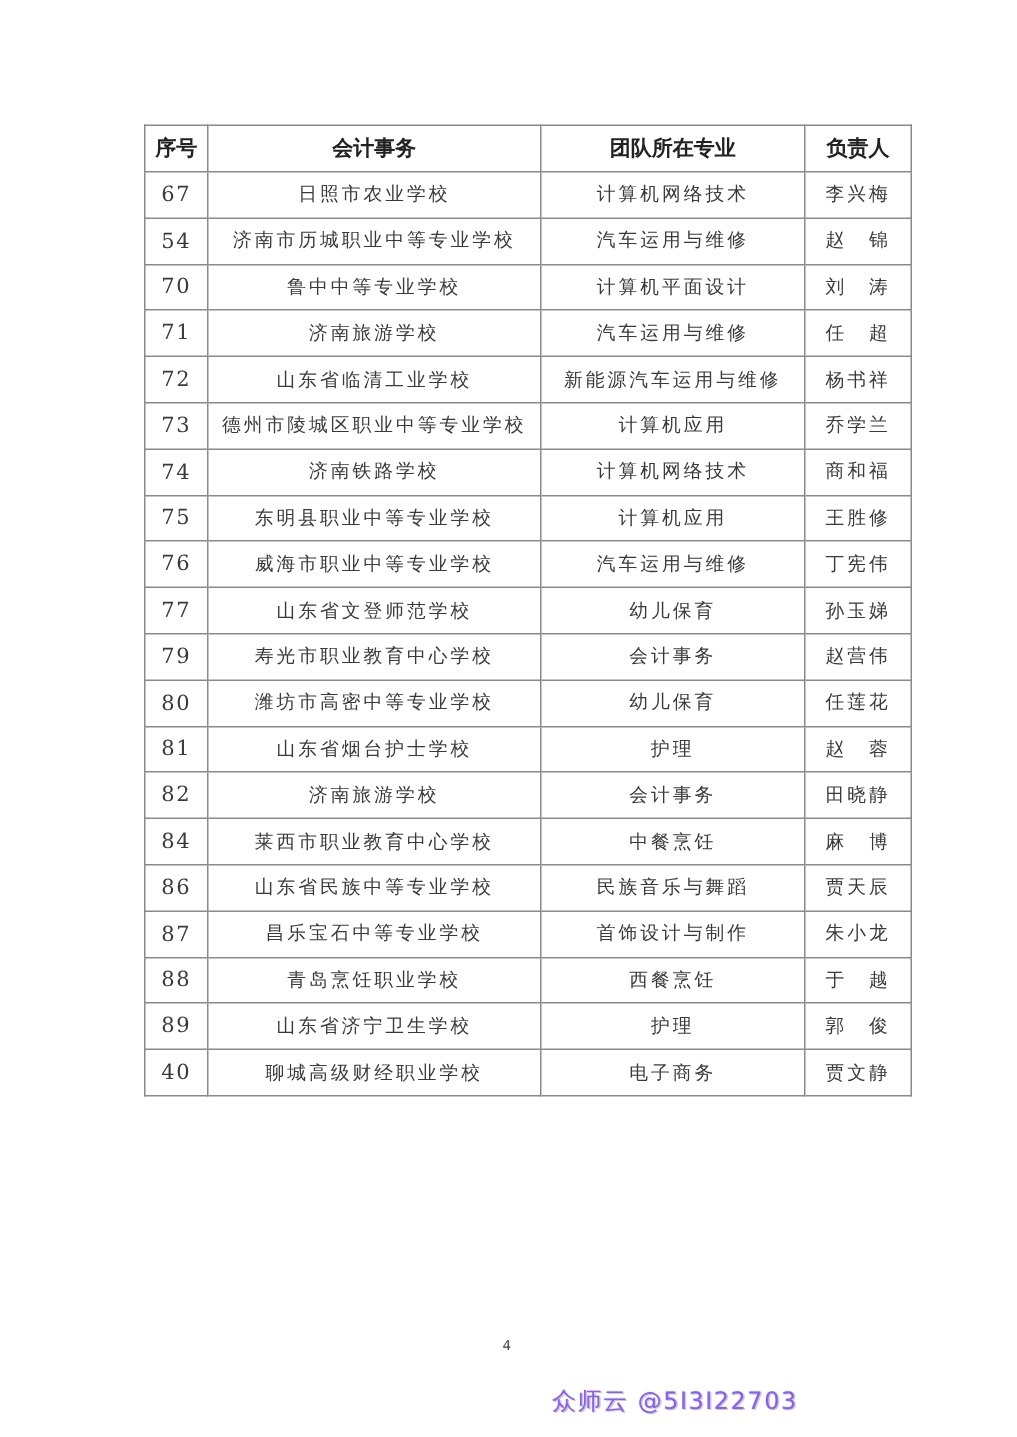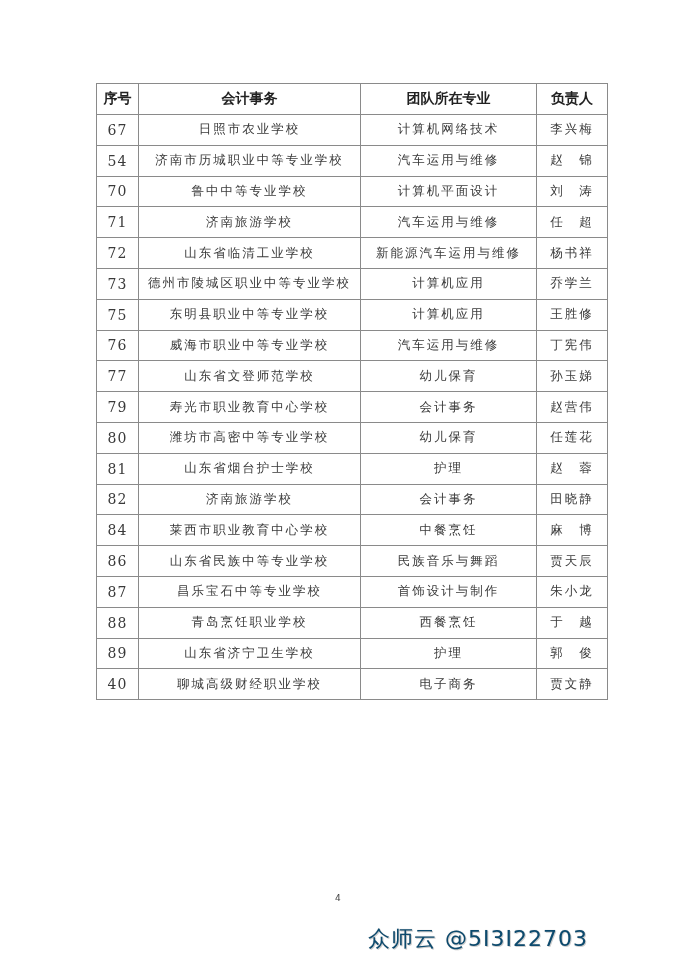--- a/index.html
+++ b/index.html
@@ -22,23 +22,23 @@
     .page-table td.num { letter-spacing: 1px; font-size: 14px; }
     .col-num { width: 42px; }
     .col-school { width: 222px; }
     .col-major { width: 176px; }
     .col-person { width: 71px; }
     .page-number {
       position: absolute; left: 335px; top: 893px; font-size: 9px;
       font-family: "DejaVu Sans", "Liberation Sans", sans-serif; color: #444;
     }
     .watermark {
-      position: absolute; left: 368px; top: 924px; font-size: 22px;
+      position: absolute; left: 368px; top: 924px; font-size: 16px;
       font-family: "DejaVu Sans", "Liberation Sans", sans-serif;
-      color: #0c4a6e; letter-spacing: 1px;
+      color: #8b5cf6; letter-spacing: 1px;
       text-shadow: 0 0 1px #bdbdbd, 1px 1px 0 #cfcfcf;
     }
   </style>
 </head>
 <body>
 
 <table class="page-table">
   <colgroup>
     <col class="col-num">
       <col class="col-school">
@@ -82,20 +82,26 @@
         <td class="num">72</td>
         <td>山东省临清工业学校</td>
         <td>新能源汽车运用与维修</td>
         <td>杨书祥</td>
       </tr>
       <tr>
         <td class="num">73</td>
         <td>德州市陵城区职业中等专业学校</td>
         <td>计算机应用</td>
         <td>乔学兰</td>
+      </tr>
+      <tr>
+        <td class="num">74</td>
+        <td>济南铁路学校</td>
+        <td>计算机网络技术</td>
+        <td>商和福</td>
       </tr>
       <tr>
         <td class="num">75</td>
         <td>东明县职业中等专业学校</td>
         <td>计算机应用</td>
         <td>王胜修</td>
       </tr>
       <tr>
         <td class="num">76</td>
         <td>威海市职业中等专业学校</td>

